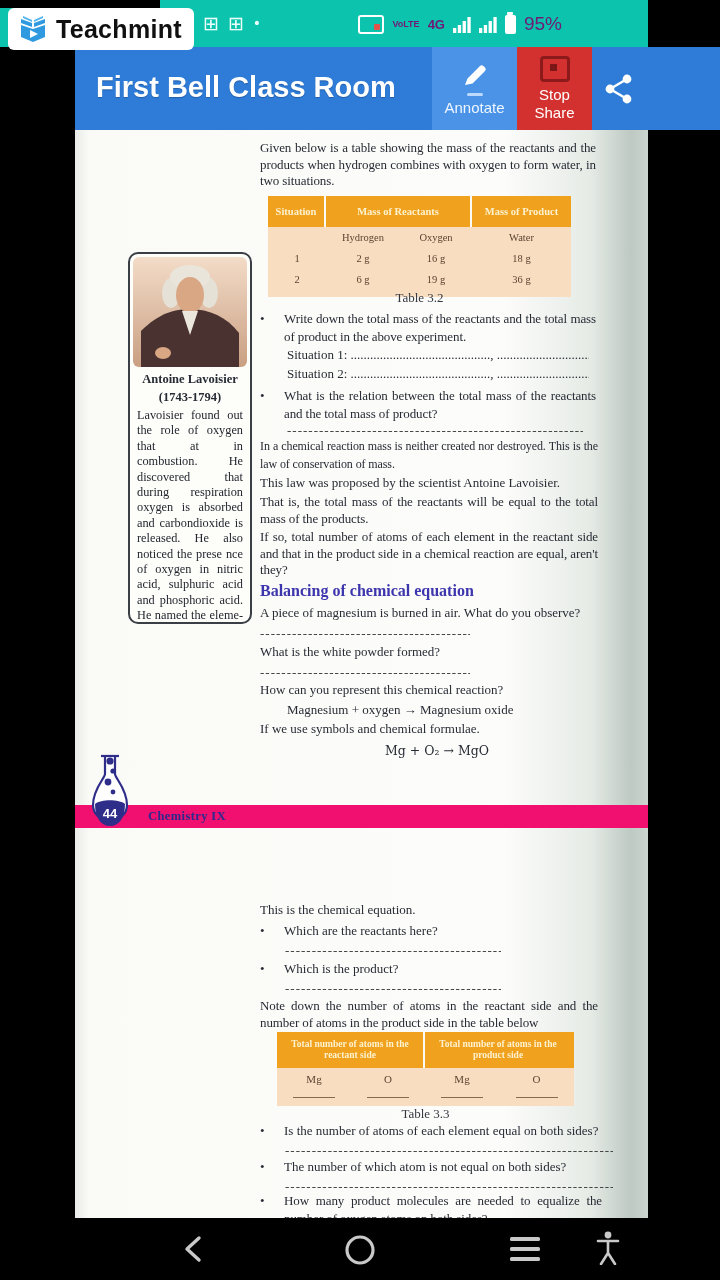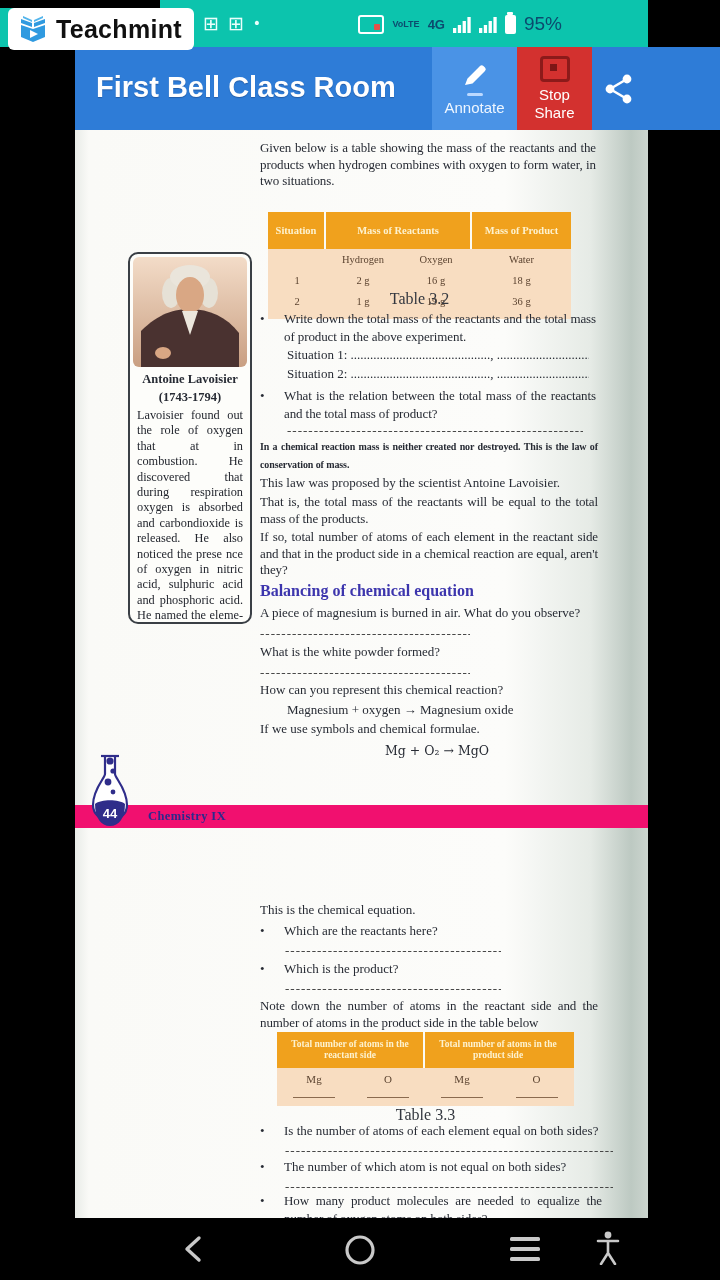--- a/index.html
+++ b/index.html
@@ -11,21 +11,21 @@
   .notch-corner { position:absolute; left:0; top:0; width:160px; height:8px; background:#000; }
   .logo-chip { position:absolute; left:8px; top:8px; width:186px; height:42px; background:#fff;
                border-radius:6px; display:flex; align-items:center; gap:7px; padding-left:9px;
                box-sizing:border-box; z-index:6; }
   .logo-text { font-size:25px; font-weight:bold; color:#101010; letter-spacing:0.3px; }
   .overlay-icons { position:absolute; left:203px; top:10px; display:flex; gap:9px; align-items:center;
                    color:#eafffb; font-family:"DejaVu Sans", sans-serif; }
   .grid-glyph { font-size:19px; line-height:26px; }
   .dot-glyph  { font-size:14px; line-height:26px; }
   .status-icons { position:absolute; right:86px; top:11px; height:26px; display:flex;
-                  align-items:center; gap:8px; color:#0c4a6e; }
+                  align-items:center; gap:8px; color:#701a75; }
   .cast-ic { width:22px; height:15px; border:2px solid #fff; border-radius:3px; position:relative; }
   .cast-ic::after { content:""; position:absolute; right:2px; bottom:2px; width:6px; height:6px;
                     background:#e2504a; border-radius:1px; }
   .volte-txt { font-size:9px; font-weight:bold; line-height:9px; }
   .net-txt { font-size:13px; font-weight:bold; }
   .batt-ic { width:11px; height:19px; background:#fff; border-radius:2px; position:relative; }
   .batt-ic::before { content:""; position:absolute; top:-3px; left:2.5px; width:6px; height:3px;
                      background:#fff; border-radius:1px; }
   .batt-txt { font-size:19px; }
 
@@ -49,33 +49,33 @@
   .page { position:absolute; left:75px; top:130px; width:573px; height:1088px; overflow:hidden;
           background:linear-gradient(90deg,#e9ece8 0px,#fafaf7 14px,#fcfcfa 430px,#e6ebe6 515px,#bdc9c2 556px,#ccd5cf 573px);
           font-family:"Liberation Serif","DejaVu Serif",serif; color:#272b34; }
   .t { position:absolute; font-size:13px; line-height:16.5px; }
   .just { text-align:justify; letter-spacing:-0.1px; }
   .bul { position:absolute; font-size:13px; line-height:18px; }
   .bul::before { content:"•"; position:absolute; left:-24px; top:0; }
   .dashline { position:absolute; font-size:13px; color:#3c3c3c; white-space:nowrap; overflow:hidden;
               letter-spacing:1px; line-height:13px; }
   .dotline { position:absolute; font-size:13px; white-space:nowrap; overflow:hidden; line-height:16px; }
-  .bold-law { font-weight:bold; font-size:10px; line-height:17.5px; }
+  .bold-law { font-weight:normal; font-size:12px; line-height:17.5px; }
   .blue-head { font-weight:bold; color:#3c35ad; font-size:16px; }
 
   
   .tbl32 { position:absolute; left:193px; top:66px; width:303px; }
   .t32-head { display:grid; grid-template-columns:58px 146px 99px; }
-  .t32-head .hc { background:#f0a11d; color:#fdf2cf; font-weight:bold; font-size:10.5px; height:37px;
+  .t32-head .hc { background:#f0a11d; color:#fdf2cf; font-weight:bold; font-size:10.5px; height:31px;
                   display:flex; align-items:center; justify-content:center; border-right:2px solid #fbfbf6;
-                  font-family:"Liberation Serif",serif;margin-top:16px; }
+                  font-family:"Liberation Serif",serif; }
   .t32-head .hc:last-child { border-right:none; }
   .t32-body { display:grid; grid-template-columns:58px 74px 72px 99px; background:#f8ddc1; padding-bottom:7px; }
   .t32-body .c { font-size:10.5px; color:#5c4431; display:flex; align-items:center; justify-content:center; height:21px; }
-  .tbl-caption { position:absolute; font-size:16px; color:#33373f; text-align:center; }
+  .tbl-caption { position:absolute; font-size:13px; color:#33373f; text-align:center; }
 
   
   .lav-box { position:absolute; left:53px; top:122px; width:124px; height:372px; box-sizing:border-box;
              border:2px solid #3a3f45; border-radius:10px; background:#fdfdfa; padding:3px; overflow:hidden; }
   .lav-img { width:100%; height:110px; display:block; border-radius:6px; }
   .lav-name { font-weight:bold; font-size:12.5px; text-align:center; margin-top:5px; }
   .lav-years { font-weight:bold; font-size:12.5px; text-align:center; margin-top:3px; }
   .lav-bio { font-size:12.3px; line-height:15.4px; text-align:justify; padding:3px 4px 0 4px; color:#23262e; }
 
   
@@ -186,21 +186,21 @@
       <div class="t32-body">
         <div class="c"></div>
         <div class="c">Hydrogen</div>
         <div class="c">Oxygen</div>
         <div class="c">Water</div>
         <div class="c">1</div>
         <div class="c">2 g</div>
         <div class="c">16 g</div>
         <div class="c">18 g</div>
         <div class="c">2</div>
-        <div class="c">1 g</div>
+        <div class="c">6 g</div>
         <div class="c">19 g</div>
         <div class="c">36 g</div>
       </div>
     </div>
     <div class="tbl-caption" style="left:193px; top:160px; width:303px;">Table 3.2</div>
 
     <div class="lav-box">
       <svg class="lav-img" viewBox="0 0 114 110" preserveAspectRatio="none">
         <defs>
           <linearGradient id="pbg" x1="0" y1="0" x2="0" y2="1">

